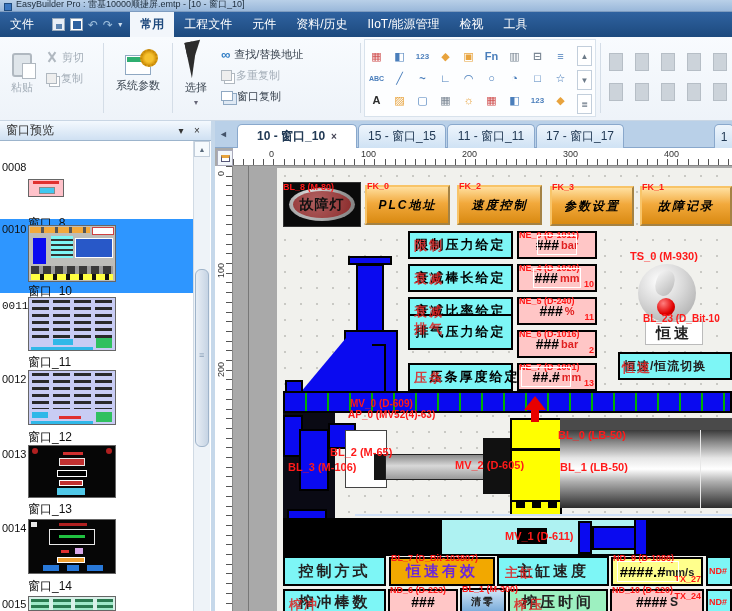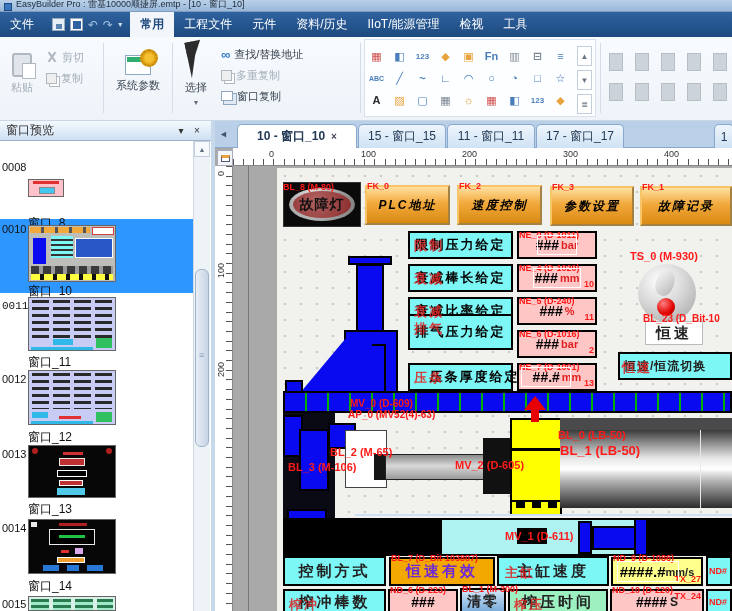--- a/index.html
+++ b/index.html
@@ -561,21 +561,21 @@
           <div class="cyl" style="left:283px;top:262px;width:172px;height:78px;">
             <div style="position:absolute;left:140px;top:0;width:1px;height:78px;background:#e8e8e8;"></div>
           </div>
 
           <span class="addr" style="left:73px;top:231px;font-size:10px;">MV_0 (D-609)</span>
           <span class="addr" style="left:71px;top:242px;font-size:10px;">AP_0 (MV52(4)-63)</span>
           <span class="addr" style="left:53px;top:279px;font-size:11px;">BL_2 (M-65)</span>
           <span class="addr" style="left:11px;top:294px;font-size:11px;">BL_3 (M-106)</span>
           <span class="addr" style="left:178px;top:292px;font-size:11px;">MV_2 (D-605)</span>
           <span class="addr" style="left:281px;top:262px;font-size:11px;">BL_0 (LB-50)</span>
-          <span class="addr" style="left:283px;top:278px;font-size:13px;">BL_1 (LB-50)</span>
+          <span class="addr" style="left:283px;top:294px;font-size:11px;">BL_1 (LB-50)</span>
 
           <div style="position:absolute;left:78px;top:346px;width:377px;height:2px;background:#cfe0f8;"></div>
           <div style="position:absolute;left:6px;top:350px;width:449px;height:38px;background:#000;"></div>
           <div style="position:absolute;left:165px;top:352px;width:196px;height:34px;background:#aef2f2;"></div>
           <div style="position:absolute;left:240px;top:360px;width:30px;height:16px;background:#000;"></div>
           <span class="addr" style="left:228px;top:363px;font-size:11px;">MV_1 (D-611)</span>
           <div class="blue" style="left:301px;top:353px;width:14px;height:33px;"></div>
           <div class="blue" style="left:315px;top:358px;width:44px;height:24px;"></div>
           <div class="blue" style="left:357px;top:350px;width:14px;height:38px;"></div>
 
@@ -603,21 +603,21 @@
 
           <div class="cell cyan" style="left:6px;top:421px;width:103px;height:26px;">
             <span class="ghost" style="left:4px;top:5px;">榨冲</span>
             <span class="r1lbl">榨冲棒数</span>
           </div>
           <div class="cell pink" style="left:111px;top:421px;width:70px;height:26px;">
             <span class="valt">###</span>
           </div>
           <span class="addr" style="left:113px;top:417px;">ND_6 (D-223)</span>
           <div class="cell bluebtn" style="left:183px;top:420px;width:46px;height:27px;">
-            <span style="font-size:14px;letter-spacing:2px;">清零</span>
+            <span style="font-size:10px;letter-spacing:2px;">清零</span>
           </div>
           <span class="addr" style="left:185px;top:416px;">BL_1 (M-300)</span>
           <div class="cell greencell" style="left:231px;top:421px;width:100px;height:26px;">
             <span class="ghost" style="left:4px;top:5px;">榨压</span>
             <span class="r1lbl">榨压时间</span>
           </div>
           <div class="cell pink" style="left:333px;top:421px;width:94px;height:26px;">
             <span class="valt">####</span>
             <span style="font-size:12px;font-weight:bold;margin-left:3px;z-index:5;">S</span>
             <span class="addr" style="right:1px;top:0px;">TX_24</span>

